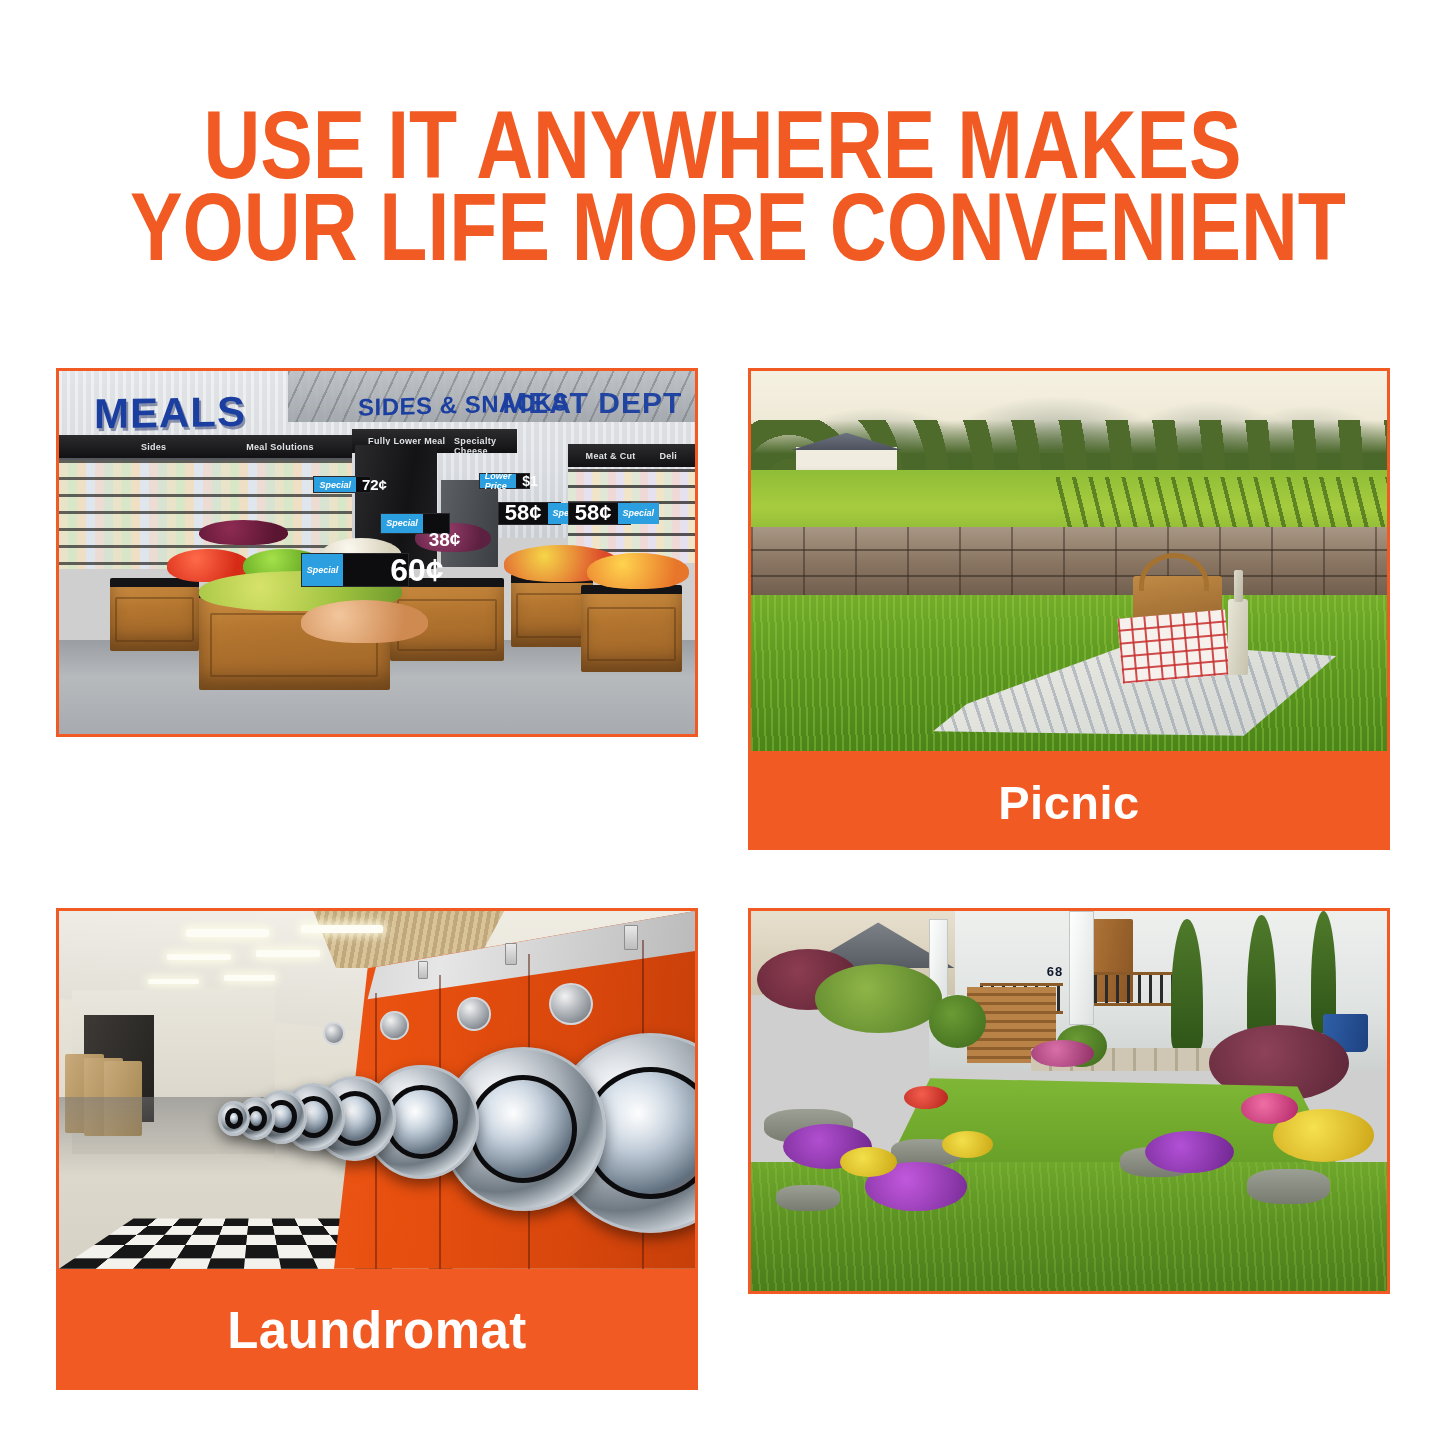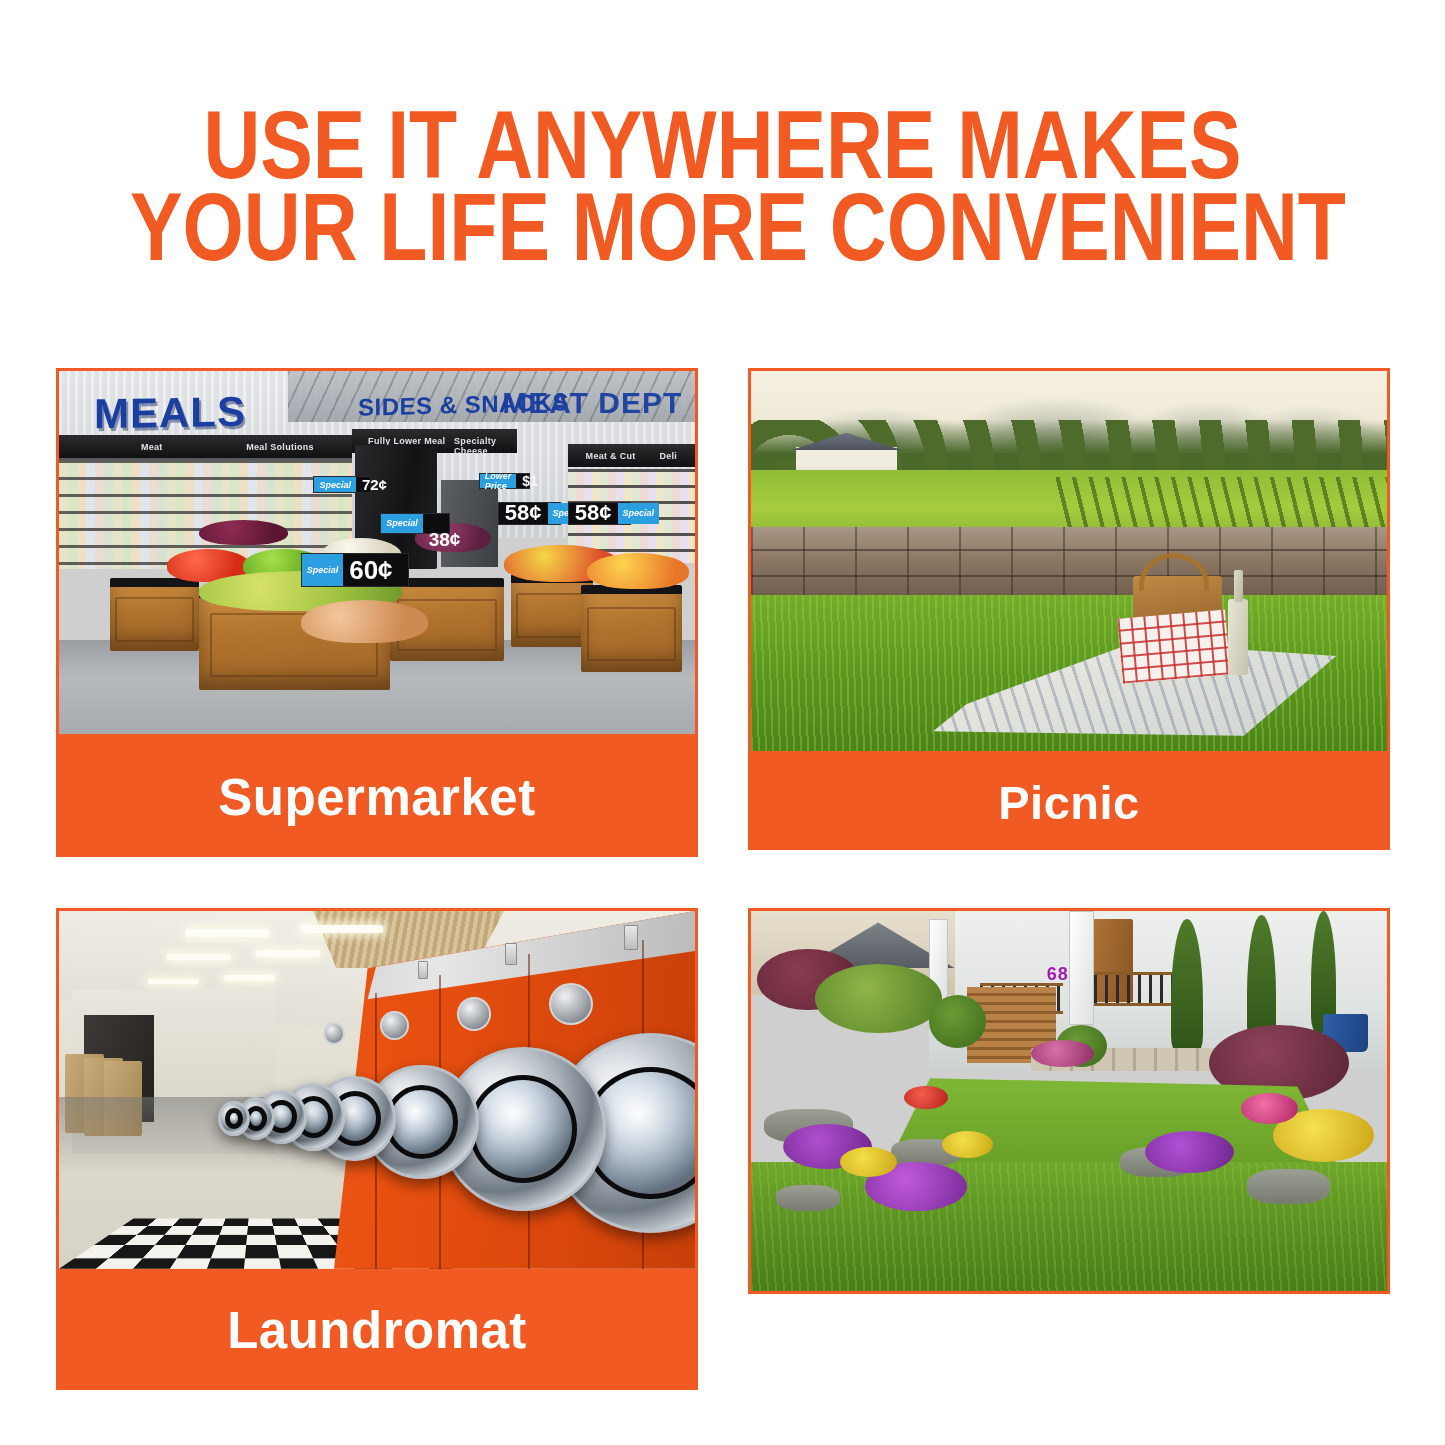--- a/index.html
+++ b/index.html
@@ -230,21 +230,21 @@
     display: flex; align-items: center; border: 1px solid #2a2a2e;
     font-family: "Liberation Sans", sans-serif;
   }
   .sm-tag .sp {
     background: #2B9FE0; color:#fff; font-size: 9px; font-weight: 600;
     height: 100%; display:flex; align-items:center; padding: 0 5px;
     font-style: italic;
   }
   .sm-tag .pr { font-weight: 700; padding: 0 6px; line-height: 1; }
   .tag-60 { left: 38%; top: 50%; width: 17%; height: 9.5%; }
-  .tag-60 .pr { font-size: 26px; }
+  .tag-60 .pr { font-size: 32px; margin-left: 41px; }
   .tag-58a { left: 69%; top: 36%; width: 10%; height: 6.5%; }
   .tag-58a .pr { font-size: 22px; }
   .tag-58b { left: 80%; top: 36%; width: 10%; height: 6.5%; }
   .tag-58b .pr { font-size: 22px; }
   .tag-38 { left: 50.5%; top: 39%; width: 11%; height: 6%; }
   .tag-38 .pr { font-size: 19px; margin-top: 33px; }
   .tag-72 { left: 40%; top: 29%; width: 9%; height: 4.6%; }
   .tag-72 .pr { font-size: 15px; }
   .tag-1  { left: 66%; top: 28%; width: 8%; height: 4.4%; align-items: center; }
   .tag-1 .pr { font-size: 14px; }
@@ -445,21 +445,21 @@
     background: linear-gradient(100deg,#b5793a,#8a5524);
     border-radius: 2px 2px 0 0;
   }
   .gd-col {
     position: absolute; background: linear-gradient(100deg,#ffffff,#dde1e0);
     border: 1px solid #c2c7c6;
   }
   .gd-num {
     position: absolute; left: 46.5%; top: 14%;
     font-family: "Liberation Sans", sans-serif;
-    font-size: 18px; font-weight: 600; color: #a21caf; letter-spacing: 1px;
+    font-size: 13px; font-weight: 600; color: #0f172a; letter-spacing: 1px;
   }
   .gd-rail {
     position: absolute; background: repeating-linear-gradient(90deg,#2b2b2b 0 3px, transparent 3px 11px);
     border-top: 3px solid #8a5a28; border-bottom: 3px solid #8a5a28;
   }
   .gd-steps {
     position: absolute; left: 34%; top: 20%; width: 14%; height: 20%;
     background: repeating-linear-gradient(180deg,#b98246 0 6px,#8e5f2c 6px 9px);
   }
   .gd-cyp {
@@ -514,21 +514,21 @@
       <div class="photo">
         <div class="scene">
           <div class="sm-wall"></div>
           <div class="sm-ceil"></div>
 
           <div class="sm-meals">MEALS</div>
           <div class="sm-sidesnacks">SIDES &amp; SNACKS</div>
           <div class="sm-rightsign">MEAT DEPT</div>
 
           <div class="sm-banner">
-            <span class="sm-lbl" style="left:28%; top:32%;">Meat</span>
+            <span class="sm-lbl" style="left:28%; top:32%;">Sides</span>
             <span class="sm-lbl" style="left:64%; top:32%;">Meal Solutions</span>
           </div>
           <div class="sm-banner2">
             <span class="sm-lbl" style="left:10%; top:30%;">Fully Lower Meal</span>
             <span class="sm-lbl" style="left:62%; top:30%;">Specialty Cheese</span>
           </div>
           <div class="sm-banner3">
             <span class="sm-lbl" style="left:14%; top:30%;">Meat &amp; Cut</span>
             <span class="sm-lbl" style="left:72%; top:30%;">Deli</span>
           </div>
@@ -574,23 +574,20 @@
           </div>
           <div class="sm-tag tag-58b">
             <span class="pr">58¢</span>
             <span class="sp">Special</span>
           </div>
           <div class="sm-tag tag-60">
             <span class="sp">Special</span>
             <span class="pr">60¢</span>
           </div>
         </div>
-      </div>
-      <div class="caption-bar">
-        <span class="caption-text">Supermarket</span>
       </div>
     </div>
 
     <div class="card card-bot">
       <div class="photo">
         <div class="scene">
           <div class="pc-sky"></div>
           <div class="pc-mtn"></div>
           <div class="pc-trees"></div>
           <div class="pc-house"></div>

